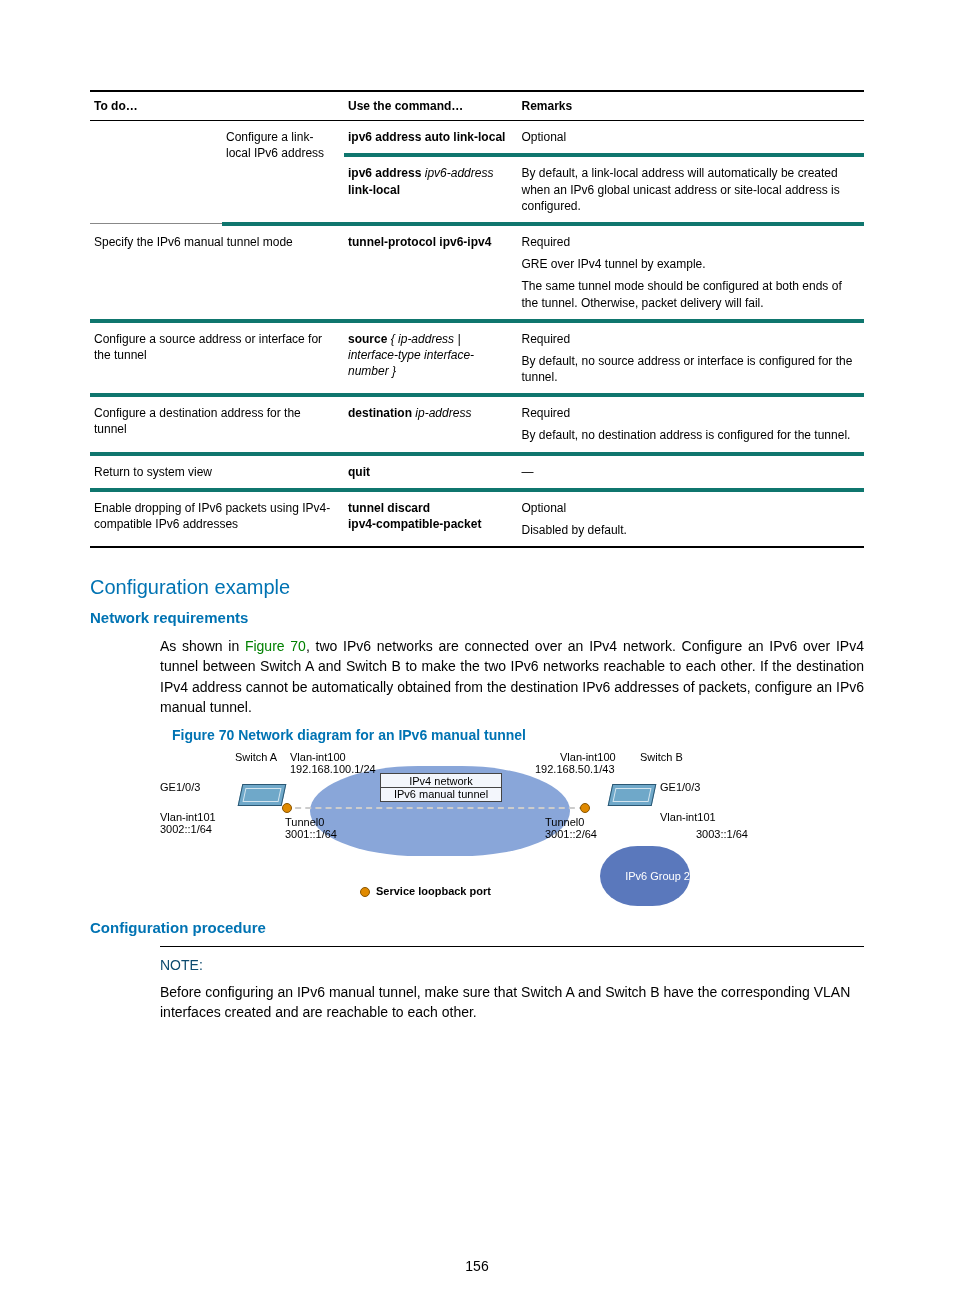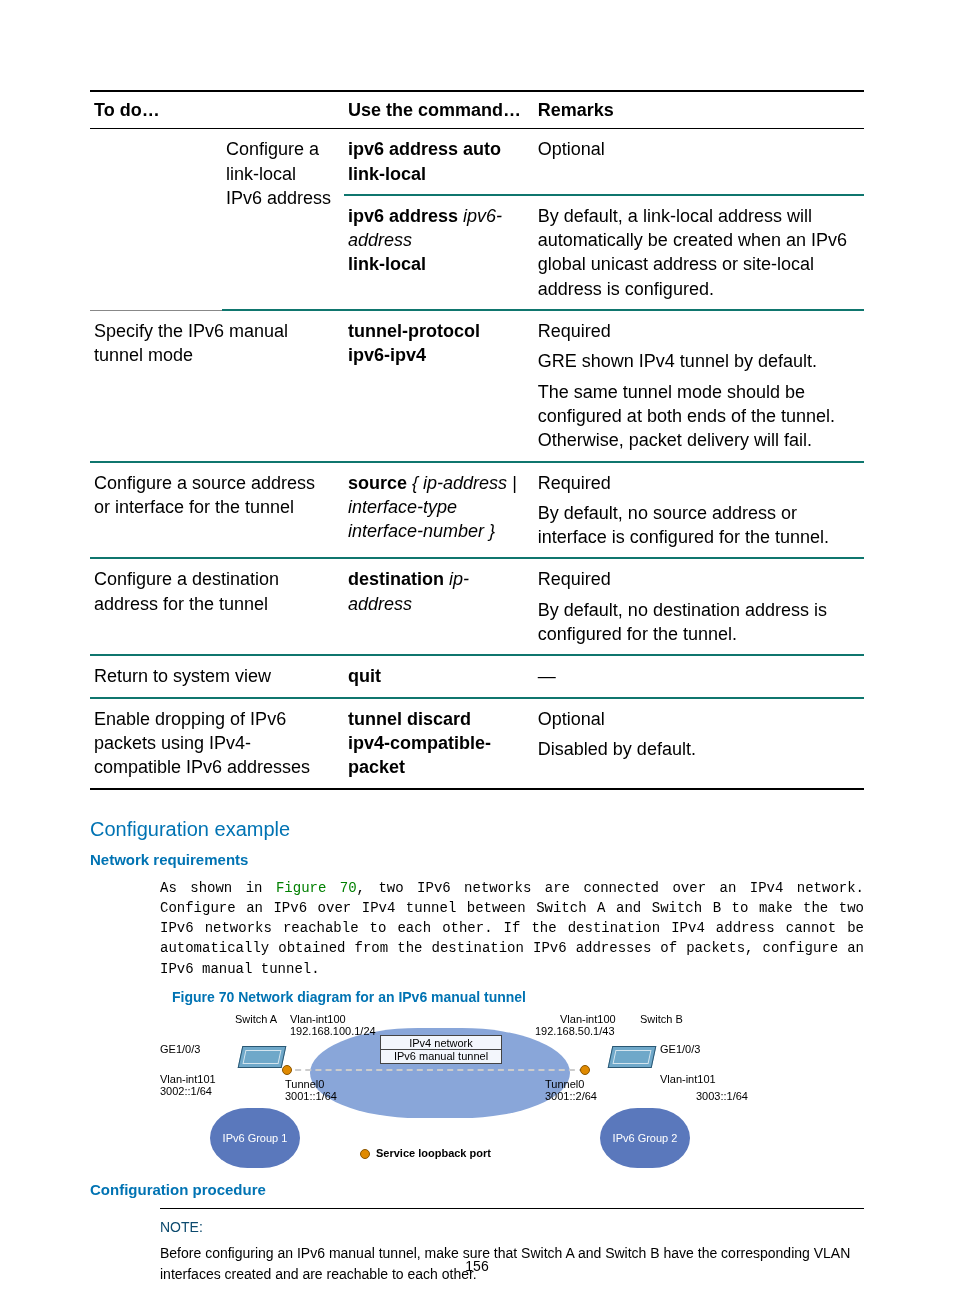--- a/index.html
+++ b/index.html
@@ -12,33 +12,33 @@
     box-sizing: border-box;
     padding: 90px 90px 40px 90px;
     position: relative;
   }
   .content { width: 774px; margin: 0 auto; }
   table.cfg {
     width: 100%;
     border-collapse: collapse;
     border-top: 2px solid #000;
     border-bottom: 2px solid #000;
-    font-size: 18px;
+    font-size: 12px;
     line-height: 1.35;
   }
   table.cfg th {
     text-align: left;
     font-weight: bold;
     padding: 6px 8px 6px 4px;
     border-bottom: 1px solid #000;
     vertical-align: top;
   }
   table.cfg td {
     padding: 8px 8px 8px 4px;
-    border-bottom: 2px solid #0f766e;
+    border-bottom: 4px solid #0f766e;
     vertical-align: top;
     text-align: left;
   }
   table.cfg tr.last td { border-bottom: none; }
   .bold { font-weight: bold; }
   .ital { font-style: italic; }
   .rem p { margin: 0 0 6px 0; }
   .rem p:last-child { margin-bottom: 0; }
   h2.section {
     font-size: 20px;
@@ -51,21 +51,20 @@
     font-size: 15px;
     font-weight: bold;
     color: #0073b3;
     margin: 6px 0 10px 0;
   }
   p.body {
     margin: 0 0 10px 70px;
     font-size: 14px;
     line-height: 1.45;
     text-align: justify;
-    font-family: Liberation Mono, monospace;
   }
   .fig-ref { color: #008000; }
   .fig-caption {
     color: #0073b3;
     font-weight: bold;
     font-size: 14px;
     margin: 2px 0 8px 70px;
     padding-left: 12px;
   }
   .diagram {
@@ -75,21 +74,21 @@
     position: relative;
     font-size: 11px;
     color: #000;
   }
   .cloud {
     position: absolute;
     border-radius: 50% / 60%;
   }
   .cloud.center { width: 260px; height: 90px; top: 15px; left: 150px; background: #89a6d9; }
   .cloud.left   { width: 90px;  height: 60px; top: 95px; left: 50px;  background: #5a78bc; color:#fff; text-align:center; display:flex; align-items:center; justify-content:center; font-size:11px;}
-  .cloud.right  { width: 90px;  height: 60px; top: 95px; left: 440px; background: #5a78bc; color:#fff; text-align:center; display:flex; align-items:center; justify-content:center; font-size:11px;}
+  .cloud.right  { width: 90px;  height: 60px; top: 95px; left: 440px; background: #5a78bc; color:#fff; text-align:center; display:flex; align-items:center; justify-content:flex-end; font-size:11px;}
   .ipv4label {
     position:absolute; top:22px; left:220px; width:120px; text-align:center;
     background: rgba(255,255,255,0.9); border:1px solid #444; font-size:11px; padding:1px 0;
   }
   .tunnel-line {
     position:absolute; top:56px; left:125px; width:300px; height:0; border-top:2px dashed #ccc;
   }
   .tunnel-dot { position:absolute; width:8px; height:8px; border-radius:50%; background:#e08a00; border:1px solid #8a5500; top:52px; }
   .switch {
     position:absolute; width:42px; height:20px; background:#6fa8c9; border:1px solid #2a5773;
@@ -146,21 +145,21 @@
           <span class="bold"> link-local</span>
         </td>
         <td>By default, a link-local address will automatically be created when an IPv6 global unicast address or site-local address is configured.</td>
       </tr>
 
       <tr>
         <td colspan="2">Specify the IPv6 manual tunnel mode</td>
         <td><span class="bold">tunnel-protocol ipv6-ipv4</span></td>
         <td class="rem">
           <p>Required</p>
-          <p>GRE shown IPv4 tunnel by default.</p>
+          <p>GRE over IPv4 tunnel by example.</p>
           <p>The same tunnel mode should be configured at both ends of the tunnel. Otherwise, packet delivery will fail.</p>
         </td>
       </tr>
 
       <tr>
         <td colspan="2">Configure a source address or interface for the tunnel</td>
         <td>
           <span class="bold">source</span><span class="ital"> { ip-address | interface-type interface-number }</span>
         </td>
         <td class="rem">
@@ -215,23 +214,20 @@
       <div>IPv4 network</div>
       <div style="border-top:1px solid #444;">IPv6 manual tunnel</div>
     </div>
     <div class="tunnel-line"></div>
     <div class="tunnel-dot" style="left:122px;"></div>
     <div class="tunnel-dot" style="left:420px;"></div>
 
     <div class="switch sw-left"></div>
     <div class="switch sw-right"></div>
 
-    <div class="cloud left">
-        <span>IPv6 Group 1</span>
-      </div>
     <div class="cloud right">
         <span>IPv6 Group 2</span>
       </div>
 
     <div class="lbl" style="top:0;left:75px;">Switch A</div>
     <div class="lbl" style="top:0;left:130px;">Vlan-int100</div>
     <div class="lbl" style="top:12px;left:130px;">192.168.100.1/24</div>
 
     <div class="lbl" style="top:0;left:480px;">Switch B</div>
     <div class="lbl" style="top:0;left:400px;text-align:right;">Vlan-int100</div>

